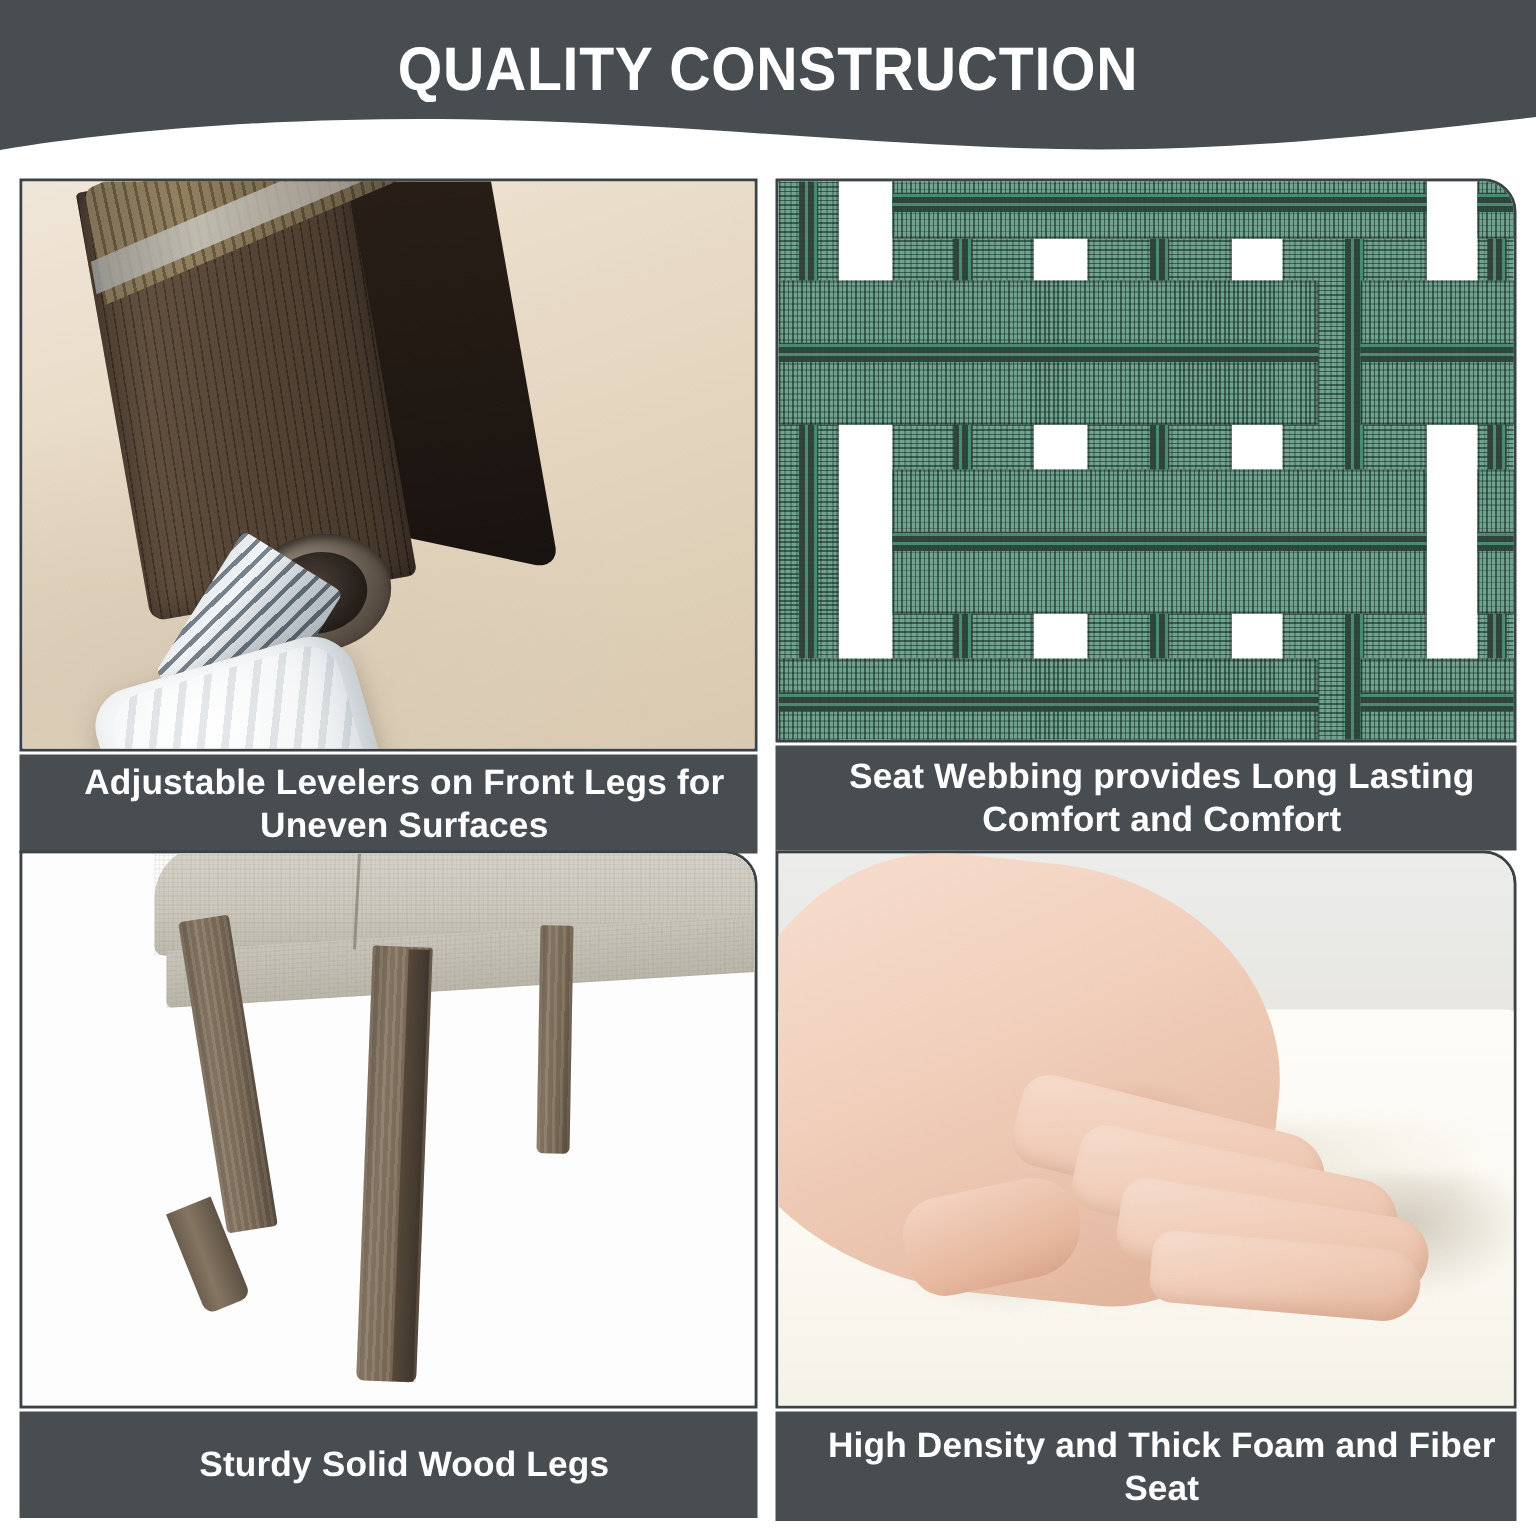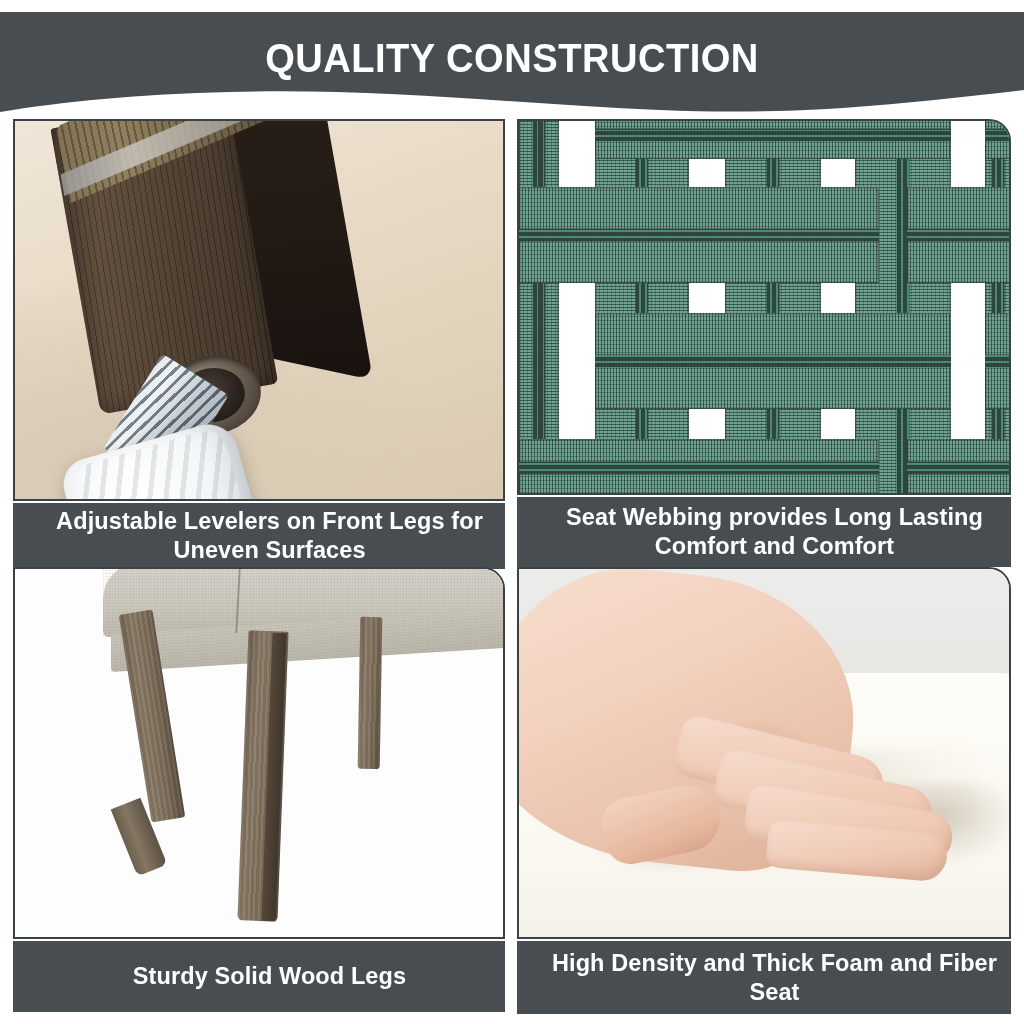--- a/index.html
+++ b/index.html
@@ -6,21 +6,21 @@
   html,body { width:1024px; height:1024px; }
   body {
     background:#ffffff;
     font-family:"Liberation Sans", sans-serif;
     overflow:hidden;
     position:relative;
   }
 
   
   .header {
-    position:absolute; left:0; top:12px; width:1024px; height:112px;
+    position:absolute; left:0; top:0; width:1024px; height:112px;
     overflow:hidden;
   }
   .header-bg { position:absolute; left:0; top:0; width:1024px; height:112px; }
   .header-title {
     position:absolute; left:0; top:23px; width:1024px;
     text-align:center;
     color:#ffffff;
     font-size:41px;
     font-weight:bold;
     letter-spacing:0.5px;

